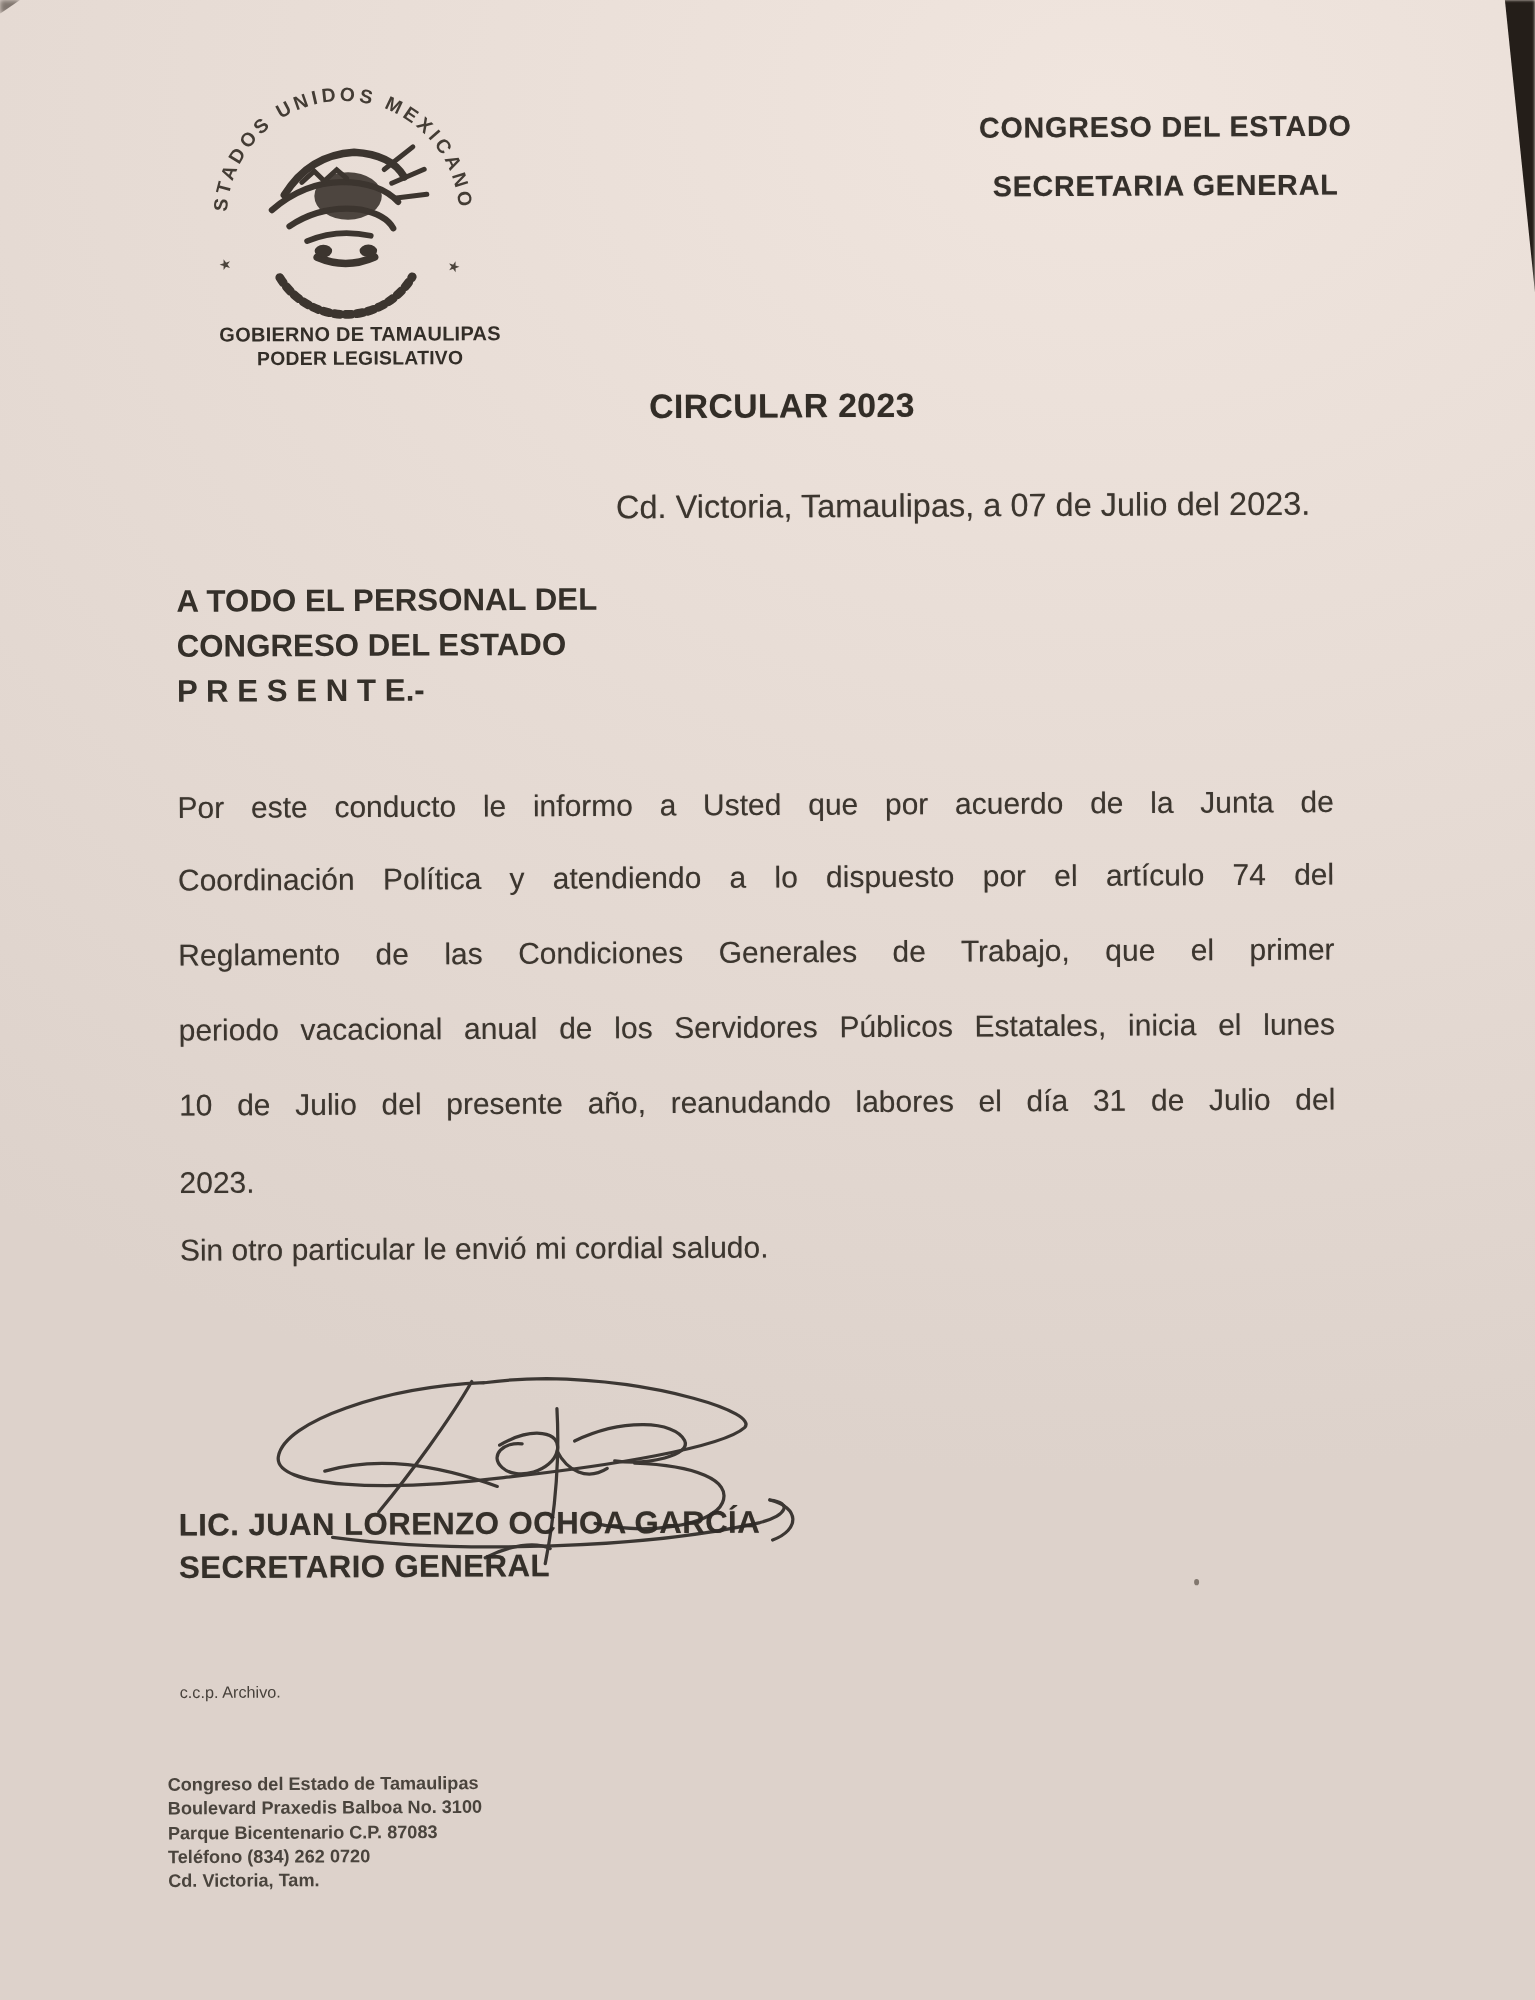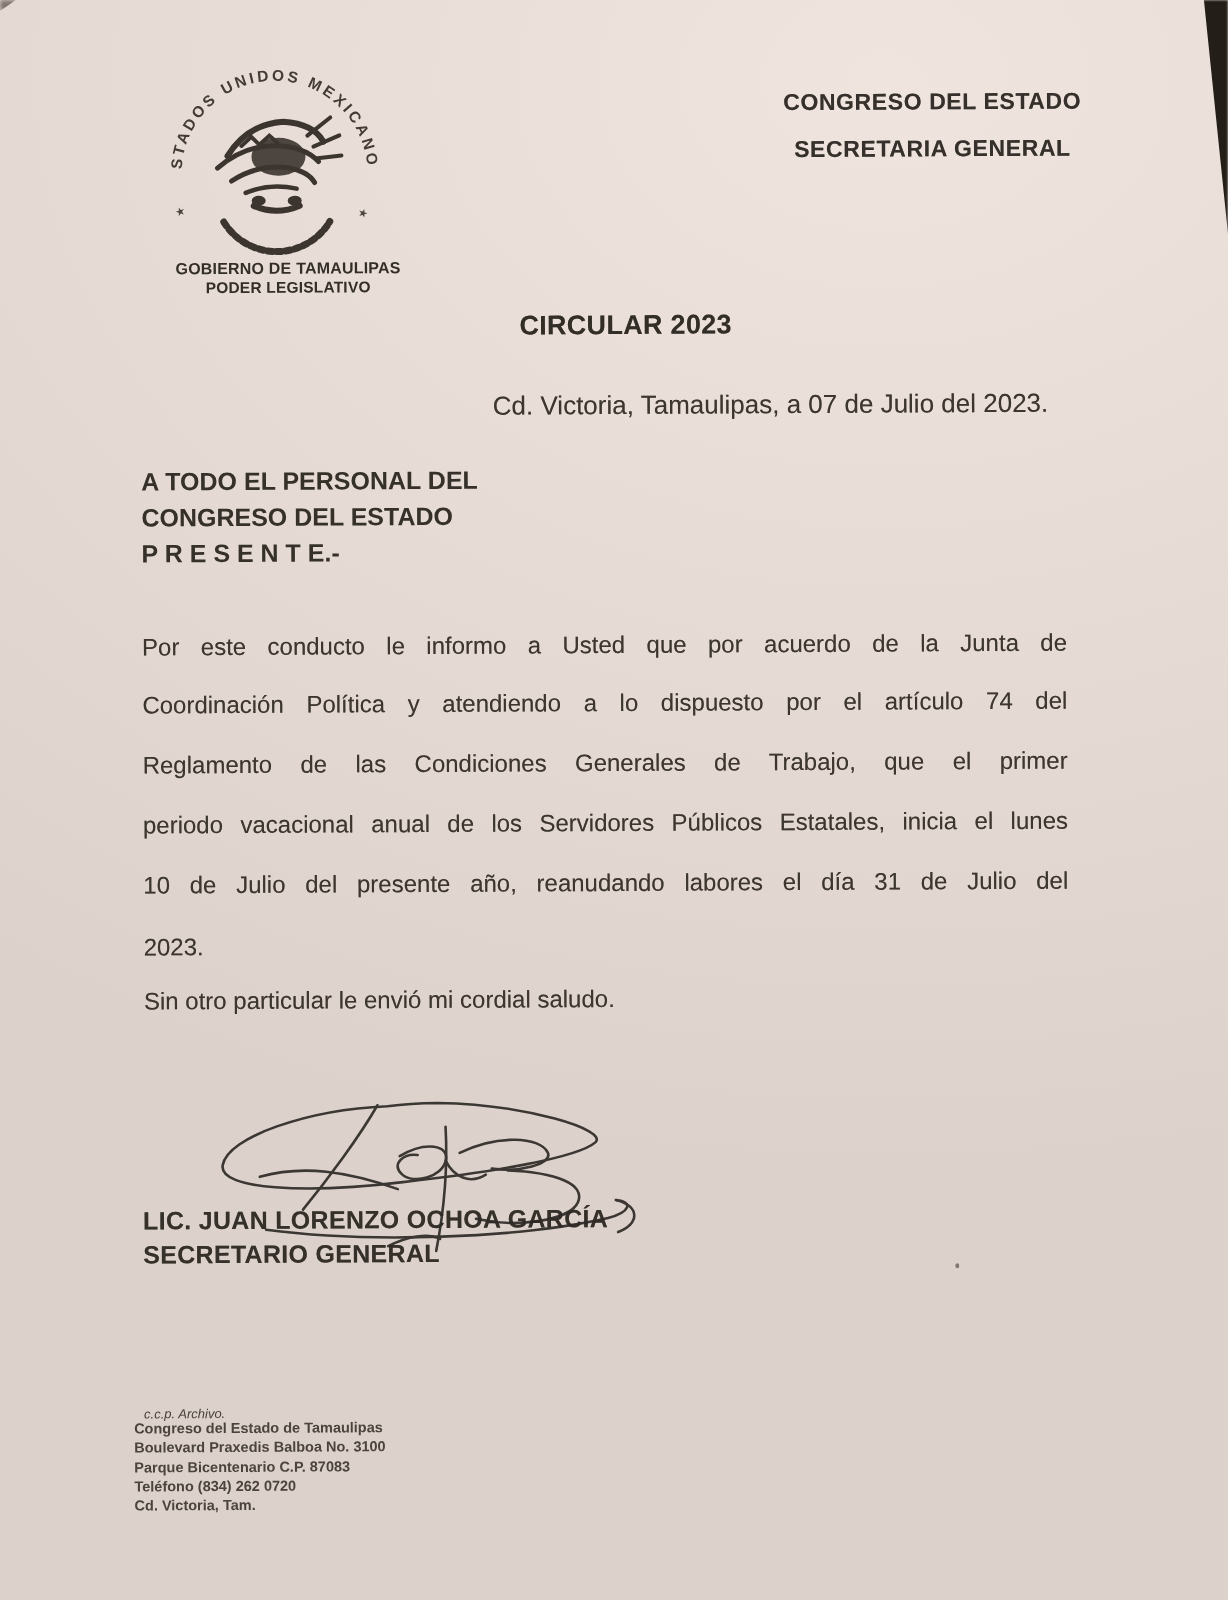--- a/index.html
+++ b/index.html
@@ -32,21 +32,21 @@
   .dateline{position:absolute;left:494px;top:390px;font-size:26px;color:#3c362f;}
   .addr{position:absolute;left:142px;top:461px;font-size:25px;font-weight:700;
     line-height:36px;color:#35302a;}
   .bline{position:absolute;left:142px;width:925px;font-size:24px;line-height:30px;color:#3c362f;}
   .just{text-align:justify;text-align-last:justify;}
   .closing{position:absolute;left:142px;top:985px;font-size:24px;color:#3c362f;}
   .sig-name{position:absolute;left:140px;top:1204px;font-size:25px;font-weight:700;
     letter-spacing:.3px;color:#35302a;z-index:2;}
   .sig-title{position:absolute;left:140px;top:1238px;font-size:25px;font-weight:700;
     letter-spacing:.3px;color:#35302a;z-index:2;}
-  .cc{position:absolute;left:140px;top:1404px;font-size:13px;color:#47413b;font-style:italic;}
+  .cc{position:absolute;left:140px;top:1344px;font-size:13px;color:#47413b;}
   .footer{position:absolute;left:130px;top:1417px;font-size:14.5px;font-weight:700;
     line-height:19.3px;color:#4a443d;}
   .sig-svg{position:absolute;left:185px;top:1060px;z-index:3;}
   .seal-svg{position:absolute;left:160px;top:52px;}
 </style>
 </head>
 <body>
 
 <div class="page">
   <div class="tilt">

